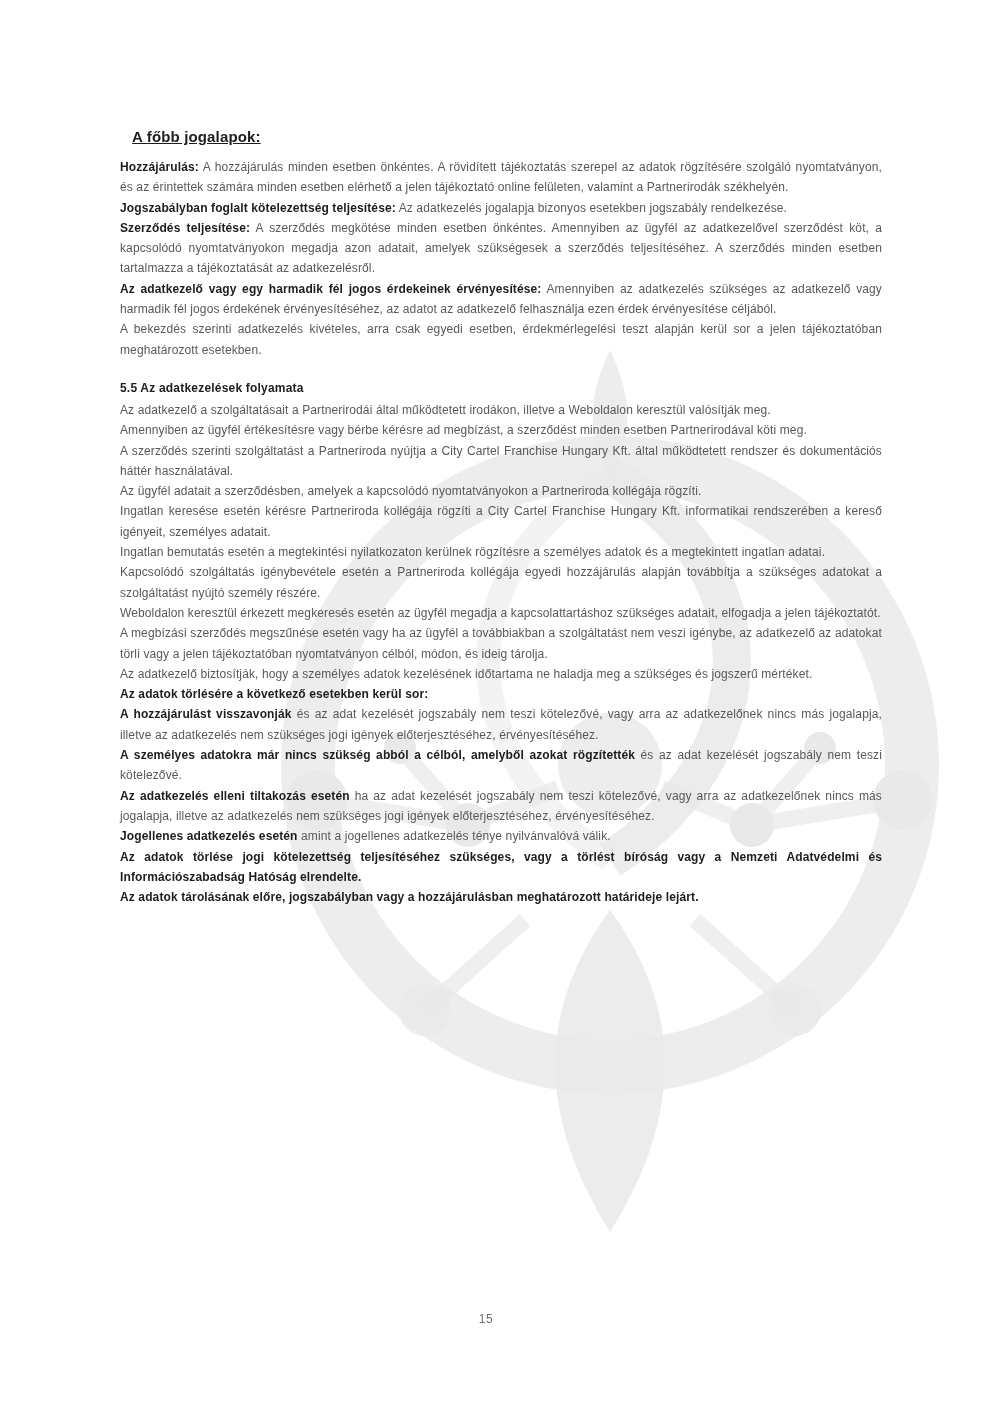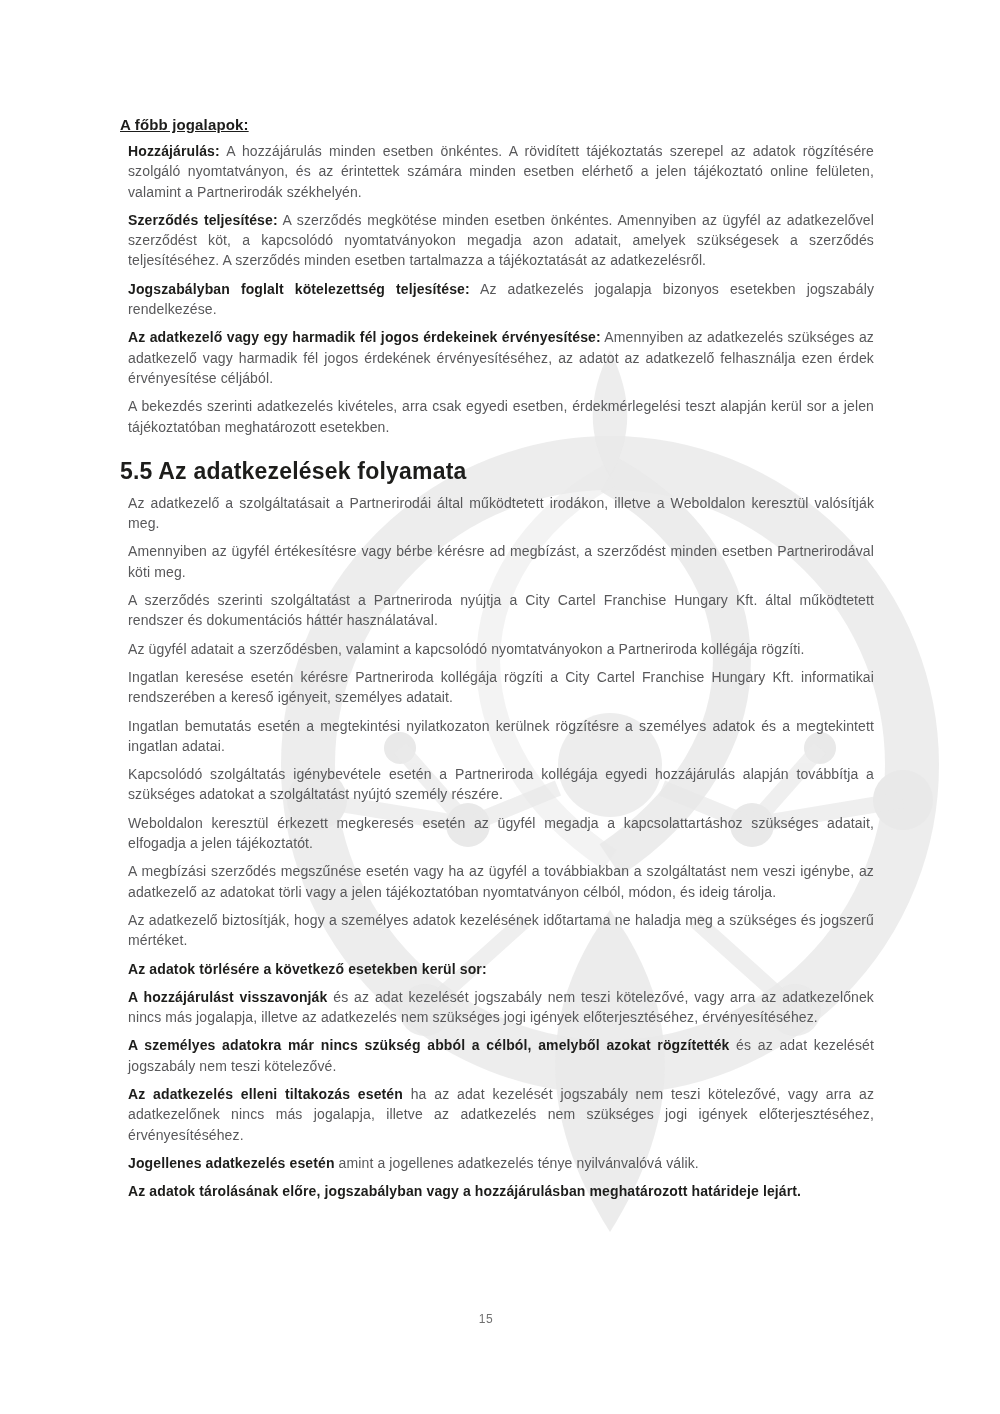--- a/index.html
+++ b/index.html
@@ -18,28 +18,28 @@
   .page{position:absolute;inset:0;}
   .watermark{
     position:absolute;left:225px;top:320px;width:770px;height:940px;
     color:var(--watermark);z-index:0;pointer-events:none;
   }
   .content{
     position:absolute;left:120px;top:116px;width:762px;z-index:1;
   }
   .doc-heading{
     font-size:15px;font-weight:700;color:var(--heading-text);
-    text-decoration:underline;margin:0;letter-spacing:.15px;
+    text-decoration:underline;margin:12px;letter-spacing:.15px;
   }
   .section-heading{
-    font-size:23px;font-weight:700;color:var(--heading-text);
+    font-size:12px;font-weight:700;color:var(--heading-text);
     margin:21px 0 5px 0;letter-spacing:.2px;
   }
   p.para{
-    margin:8px;font-size:14px;line-height:20.3px;color:var(--body-text);
+    margin:0;font-size:12px;line-height:20.3px;color:var(--body-text);
     text-align:justify;letter-spacing:.12px;
   }
   .lead{font-weight:700;color:var(--heading-text);}
   .u{}
   .footer{
     position:absolute;top:1312px;left:0;width:972px;text-align:center;
     font-size:12px;color:var(--footer-text);z-index:1;letter-spacing:.5px;
   }
 </style>
 </head>
@@ -73,46 +73,47 @@
         <path d="M200 690 L300 600 M570 690 L470 600"></path>
       </g>
     </svg>
   </div>
 
   <div class="content">
 
     <section>
       <h2 class="doc-heading">A főbb jogalapok:</h2>
       <p class="para"><span class="lead">Hozzájárulás:</span><span> A hozzájárulás minden esetben önkéntes.  A rövidített tájékoztatás szerepel az adatok rögzítésére szolgáló nyomtatványon, és az érintettek számára minden esetben elérhető a jelen tájékoztató online felületen, valamint a Partnerirodák székhelyén.</span></p>
+      <p class="para"><span class="lead">Jogszabályban foglalt kötelezettség teljesítése:</span><span> Az adatkezelés jogalapja bizonyos esetekben jogszabály rendelkezése.</span></p>
       <p class="para"><span class="lead">Szerződés teljesítése:</span><span> A szerződés megkötése minden esetben önkéntes. Amennyiben az ügyfél az adatkezelővel szerződést köt, a kapcsolódó nyomtatványokon megadja azon adatait, amelyek szükségesek a szerződés teljesítéséhez. A szerződés minden esetben tartalmazza a tájékoztatását az adatkezelésről.</span></p>
-      <p class="para"><span class="lead">Jogszabályban foglalt kötelezettség teljesítése:</span><span> Az adatkezelés jogalapja bizonyos esetekben jogszabály rendelkezése.</span></p>
       <p class="para"><span class="lead">Az adatkezelő vagy egy harmadik fél jogos érdekeinek érvényesítése:</span><span> Amennyiben az adatkezelés szükséges az adatkezelő vagy harmadik fél jogos érdekének érvényesítéséhez, az adatot az adatkezelő felhasználja ezen érdek érvényesítése céljából.</span></p>
       <p class="para"><span>A bekezdés szerinti adatkezelés kivételes, arra csak egyedi esetben, érdekmérlegelési teszt alapján kerül sor a jelen tájékoztatóban meghatározott esetekben.</span></p>
     </section>
 
     <section>
       <h3 class="section-heading">5.5 Az adatkezelések folyamata</h3>
       <p class="para"><span>Az adatkezelő a szolgáltatásait a Partnerirodái által működtetett irodákon, illetve a Weboldalon keresztül valósítják meg.</span></p>
       <p class="para"><span>Amennyiben az ügyfél értékesítésre vagy bérbe kérésre ad megbízást, a szerződést minden esetben Partnerirodával köti meg.</span></p>
       <p class="para"><span>A szerződés szerinti szolgáltatást a Partneriroda nyújtja a City Cartel Franchise Hungary Kft. által működtetett rendszer és dokumentációs háttér használatával.</span></p>
-      <p class="para"><span>Az ügyfél adatait a szerződésben, valamint a kapcsolódó nyomtatványokon a Partneriroda kollégája rögzíti.</span></p>
+      <p class="para"><span>Az ügyfél adatait a szerződésben, amelyek a kapcsolódó nyomtatványokon a Partneriroda kollégája rögzíti.</span></p>
       <p class="para"><span>Ingatlan keresése esetén kérésre Partneriroda kollégája rögzíti a City Cartel Franchise Hungary Kft. informatikai rendszerében a kereső igényeit, személyes adatait.</span></p>
       <p class="para"><span>Ingatlan bemutatás esetén a megtekintési nyilatkozaton kerülnek rögzítésre a személyes adatok és a megtekintett ingatlan adatai.</span></p>
       <p class="para"><span>Kapcsolódó szolgáltatás igénybevétele esetén a Partneriroda kollégája egyedi hozzájárulás alapján továbbítja a szükséges adatokat a szolgáltatást nyújtó személy részére.</span></p>
       <p class="para"><span>Weboldalon keresztül érkezett megkeresés esetén az ügyfél megadja a kapcsolattartáshoz szükséges adatait, elfogadja a jelen tájékoztatót.</span></p>
       <p class="para"><span>A megbízási szerződés megszűnése esetén vagy ha az ügyfél a továbbiakban a szolgáltatást nem veszi igénybe, az adatkezelő az adatokat törli vagy a jelen tájékoztatóban nyomtatványon célból, módon, és ideig tárolja.</span></p>
     </section>
 
     <section>
       <p class="para"><span>Az adatkezelő biztosítják, hogy a személyes adatok kezelésének időtartama ne haladja meg a szükséges és jogszerű mértéket.</span></p>
       <p class="para"><span class="lead u">Az adatok törlésére a következő esetekben kerül sor:</span></p>
       <p class="para"><span class="lead">A hozzájárulást visszavonják</span><span> és az adat kezelését jogszabály nem teszi kötelezővé, vagy arra az adatkezelőnek nincs más jogalapja, illetve az adatkezelés nem szükséges jogi igények előterjesztéséhez, érvényesítéséhez.</span></p>
       <p class="para"><span class="lead">A személyes adatokra már nincs szükség abból a célból, amelyből azokat rögzítették</span><span> és az adat kezelését jogszabály nem teszi kötelezővé.</span></p>
       <p class="para"><span class="lead">Az adatkezelés elleni tiltakozás esetén</span><span> ha az adat kezelését jogszabály nem teszi kötelezővé, vagy arra az adatkezelőnek nincs más jogalapja, illetve az adatkezelés nem szükséges jogi igények előterjesztéséhez, érvényesítéséhez.</span></p>
       <p class="para"><span class="lead">Jogellenes adatkezelés esetén</span><span> amint a jogellenes adatkezelés ténye nyilvánvalóvá válik.</span></p>
+      <p class="para"><span class="lead">Az adatok törlése jogi kötelezettség teljesítéséhez szükséges, vagy a törlést bíróság vagy a Nemzeti Adatvédelmi és Információszabadság Hatóság elrendelte.</span></p>
       <p class="para"><span class="lead">Az adatok tárolásának előre, jogszabályban vagy a hozzájárulásban meghatározott határideje lejárt.</span></p>
     </section>
 
   </div>
 
   <div class="footer">15</div>
 
 </div>
 
 </body></html>

